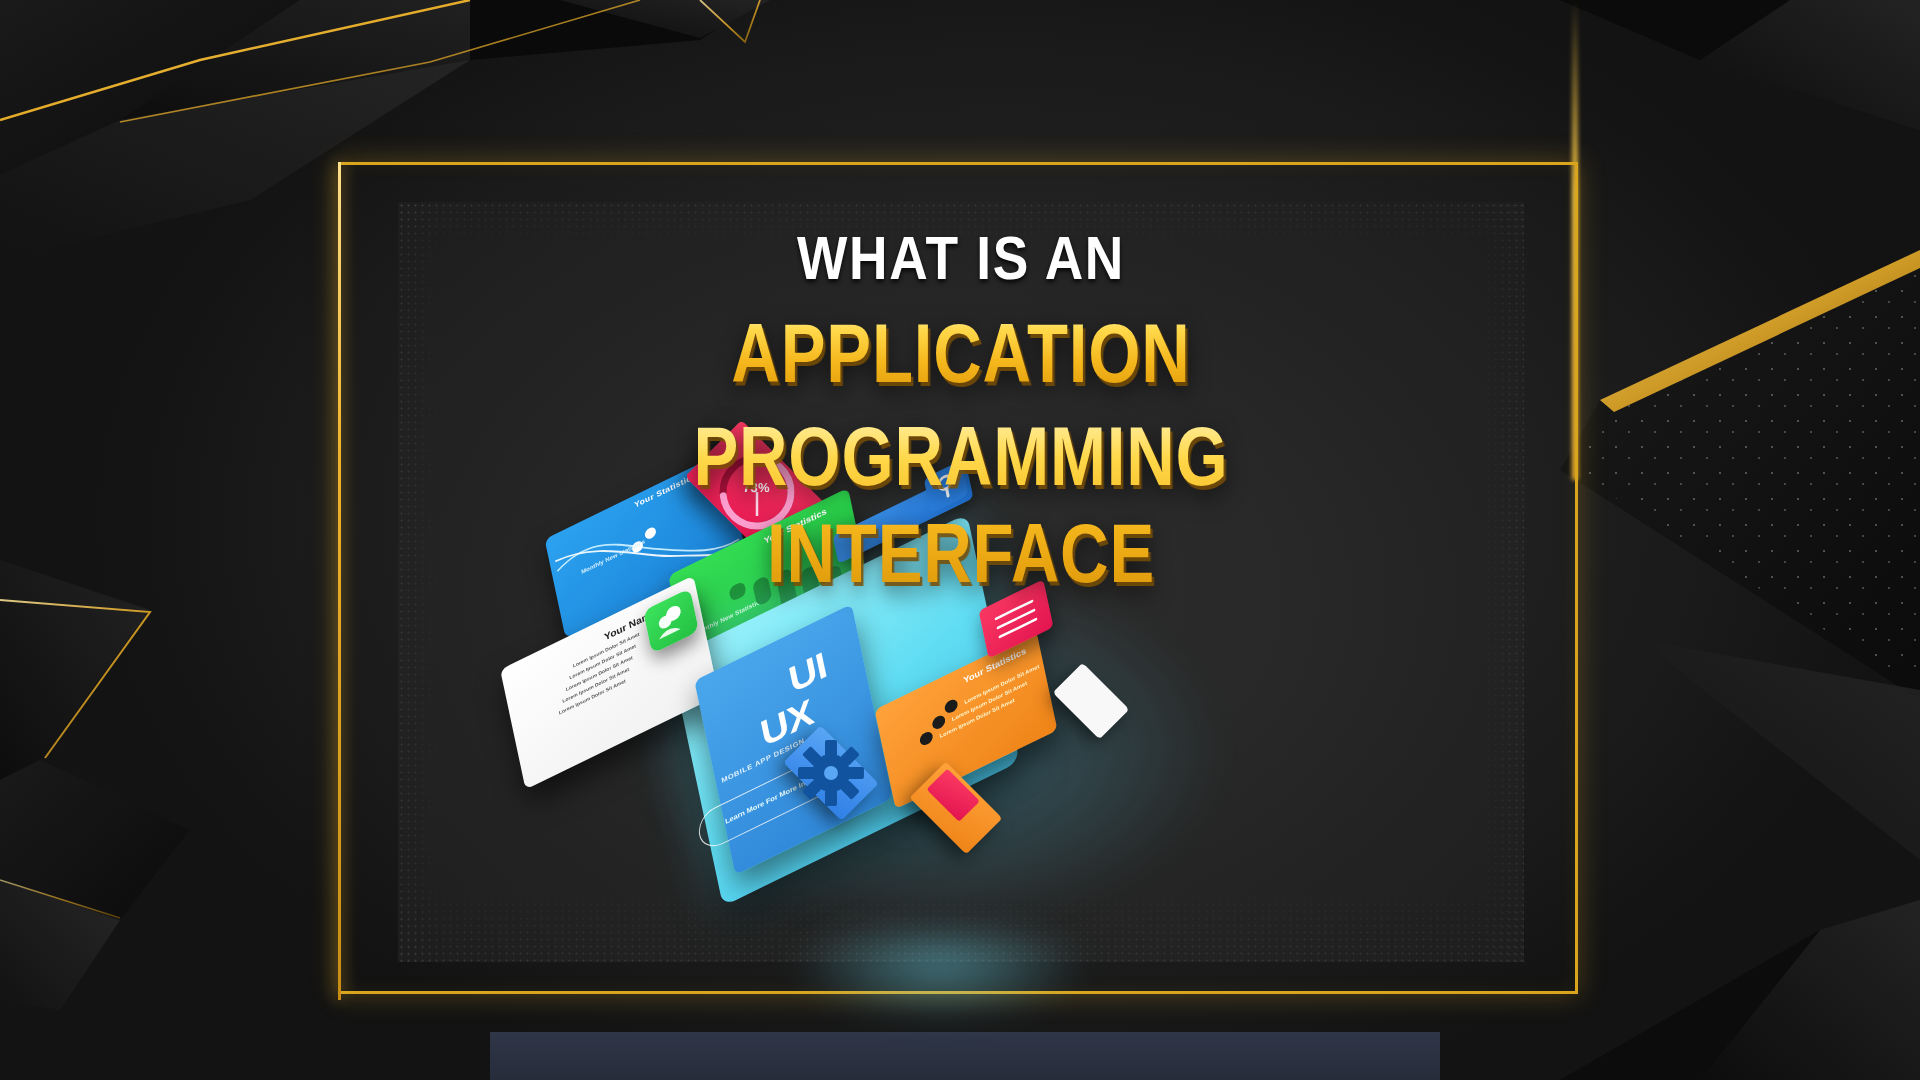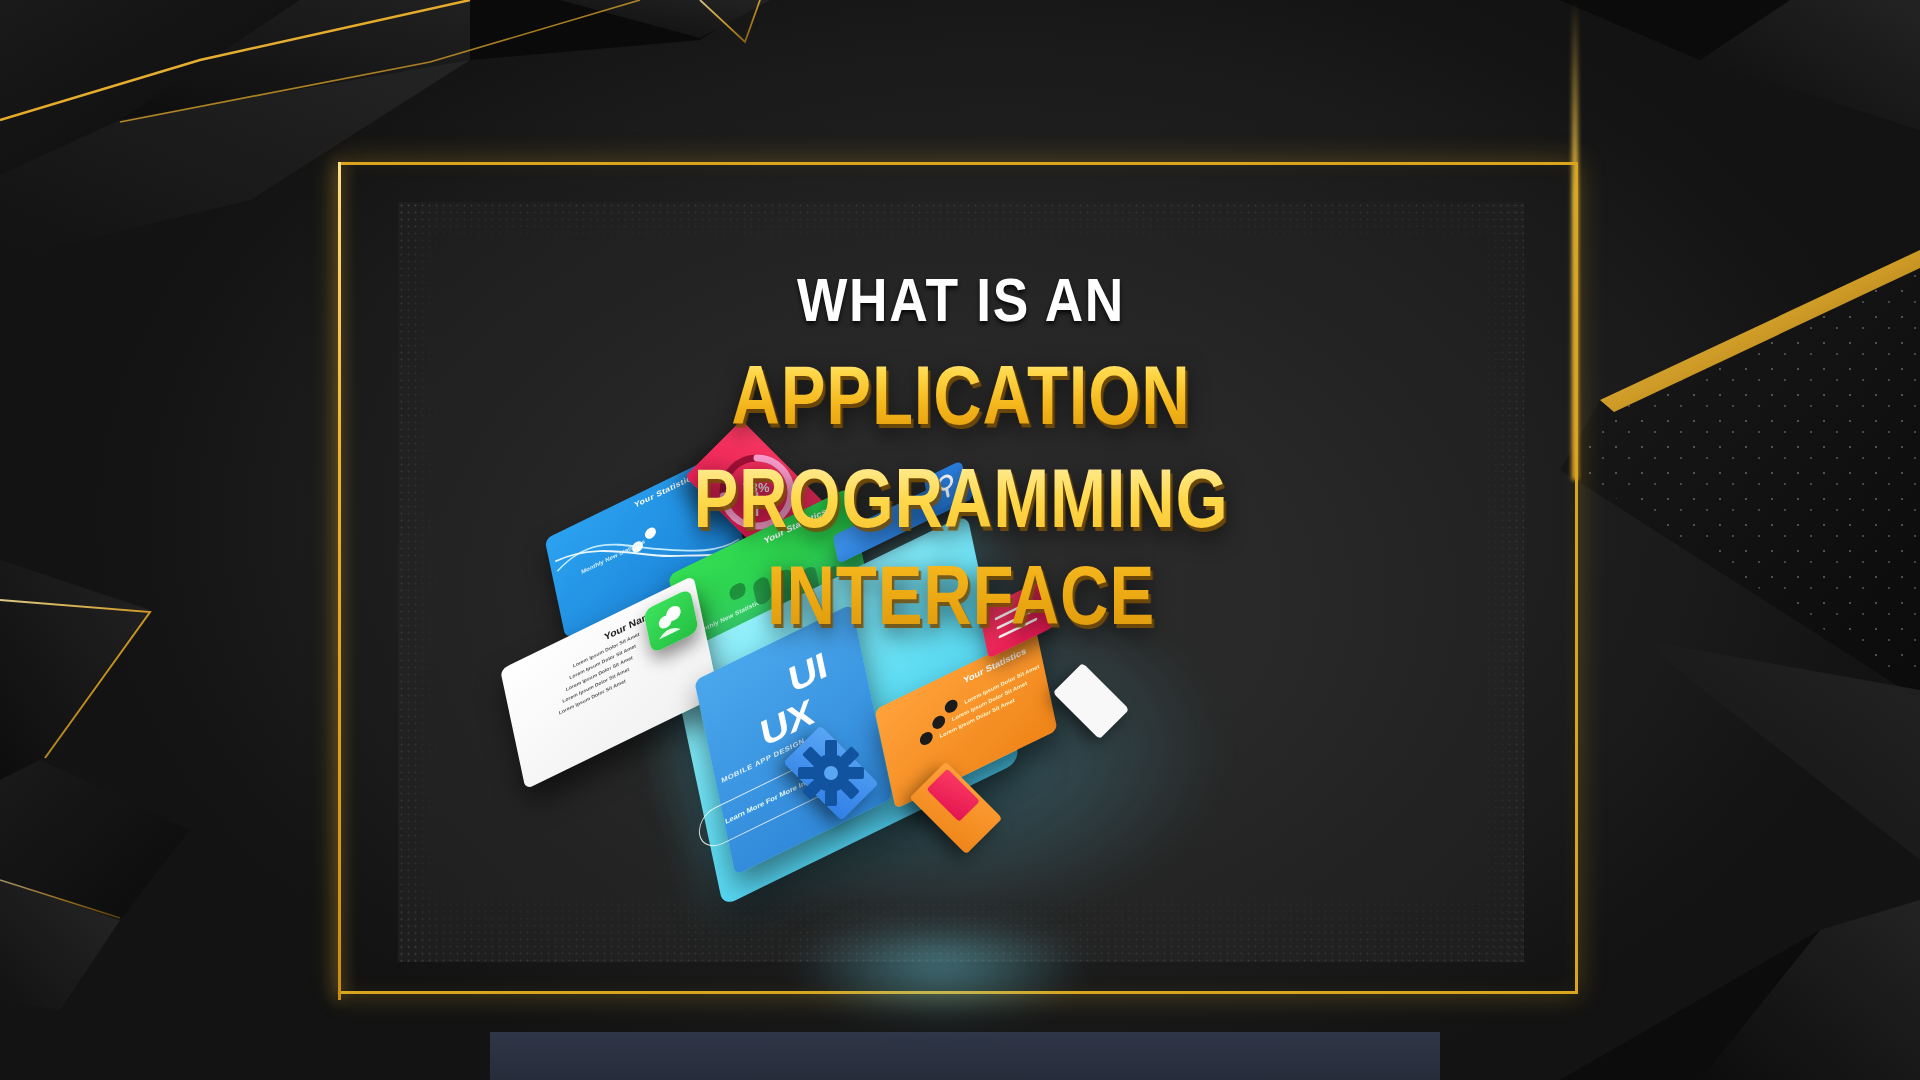--- a/index.html
+++ b/index.html
@@ -48,21 +48,21 @@
              -webkit-mask-image:linear-gradient(0deg,#000,transparent);
              mask-image:linear-gradient(0deg,#000,transparent); }
   #dots-left{ left:398px; top:202px; width:46px; height:760px;
              -webkit-mask-image:linear-gradient(90deg,#000,transparent);
              mask-image:linear-gradient(90deg,#000,transparent); }
   #dots-right{ left:1478px; top:202px; width:46px; height:760px;
              -webkit-mask-image:linear-gradient(270deg,#000,transparent);
              mask-image:linear-gradient(270deg,#000,transparent); }
 
   
-  #titles{ position:absolute; left:398px; top:222px; width:1126px; z-index:9; text-align:center;margin-top:42px; }
+  #titles{ position:absolute; left:398px; top:222px; width:1126px; z-index:9; text-align:center; }
   .t-line1{
     font-family:"Liberation Sans", sans-serif;
     font-weight:700; font-size:62px; letter-spacing:2px; color:#fff;
     transform:scaleX(.86); transform-origin:center;
     text-shadow:0 3px 5px rgba(0,0,0,.8);
   }
   .t-gold{
     font-family:"Liberation Sans", sans-serif;
     font-weight:700; letter-spacing:1px;
     background:linear-gradient(180deg,#fff2b0 0%,#ffd84a 26%,#f5b81d 58%,#e8a410 82%,#d8960c 100%);

